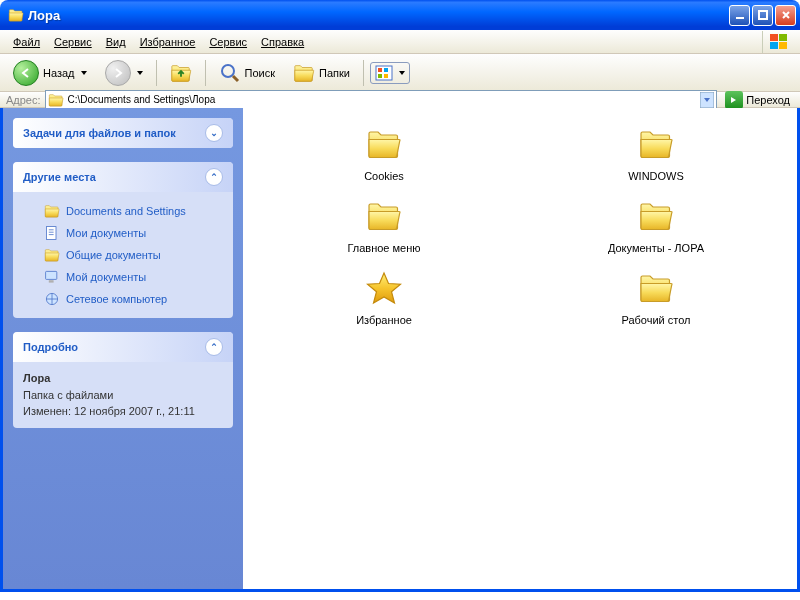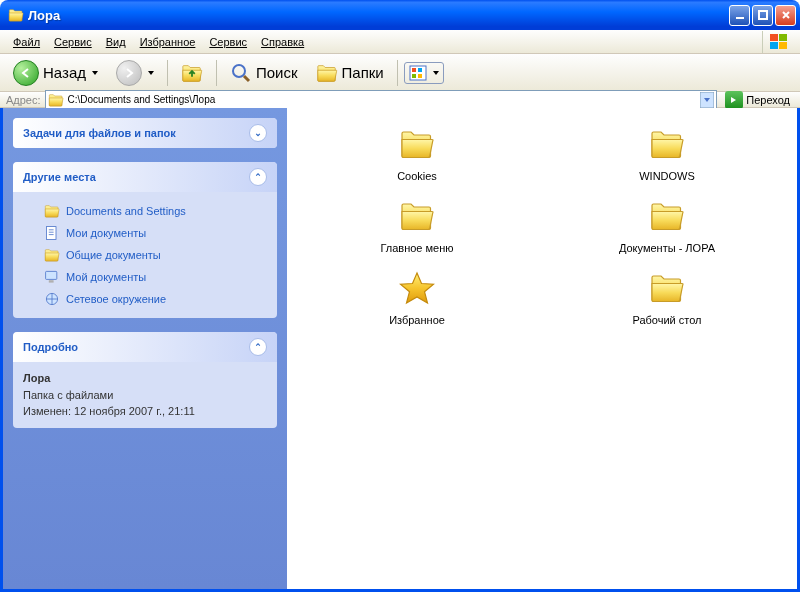--- a/index.html
+++ b/index.html
@@ -15,41 +15,41 @@
 .winbtn.close { background: linear-gradient(to bottom, #f5a090, #d63d1e); }
 
 
 .menubar { height: 24px; background: linear-gradient(to bottom, #fefefe, #ece9d8); border-bottom: 1px solid #d0c8b8; display: flex; align-items: center; padding: 0 6px; font-size: 11px; }
 .menubar .mi { padding: 2px 7px; cursor: pointer; }
 .menubar .mi u { text-decoration: underline; }
 .menubar .spacer { flex: 1; }
 .menubar .winflag { width: 32px; height: 22px; border-left: 1px solid #caceb9; display:flex; align-items:center; justify-content:center; }
 
 
-.toolbar { height: 38px; background: linear-gradient(to bottom, #fefefe, #ece9d8); border-bottom: 1px solid #d0c8b8; display: flex; align-items: center; padding: 4px 6px; gap: 4px; font-size: 15px; }
+.toolbar { height: 38px; background: linear-gradient(to bottom, #fefefe, #ece9d8); border-bottom: 1px solid #d0c8b8; display: flex; align-items: center; padding: 4px 6px; gap: 4px; font-size: 11px; }
 .tbtn { display: flex; align-items: center; gap: 4px; padding: 2px 6px; border: 1px solid transparent; border-radius: 3px; cursor: pointer; }
 .tsep { width: 1px; height: 26px; background: #c0c0b0; margin: 0 2px; }
 .circle { width: 26px; height: 26px; border-radius: 50%; display: flex; align-items: center; justify-content: center; }
 .circle.green { background: radial-gradient(circle at 30% 30%, #b4f09c, #2ba224); border:1px solid #228020;}
 .circle.gray { background: radial-gradient(circle at 30% 30%, #f0f0f0, #bcbcbc); border:1px solid #a8a8a8;}
 .dropdown-arrow { width: 0; height: 0; border-left: 3px solid transparent; border-right: 3px solid transparent; border-top: 4px solid #000; margin-left:2px; }
 
 
 .addrbar { height: 16px; background: linear-gradient(to bottom, #fefefe, #ece9d8); border-bottom: 1px solid #d0c8b8; display: flex; align-items: center; padding: 0 6px; font-size: 11px; gap: 4px; }
 .addr-label { color: #888; }
 .addr-box { flex: 1; height: 20px; background: #fff; border: 1px solid #7f9db9; display: flex; align-items: center; padding: 0 2px; gap: 4px; }
 .addr-box .addr-text { flex: 1; font-size: 10px; }
 .go-btn { display: flex; align-items: center; gap: 3px; cursor: pointer; padding:1px 4px;}
 .go-arrow { width:18px; height:18px; background: linear-gradient(to bottom,#5cc35c,#1c8f1c); border-radius:3px; display:flex; align-items:center; justify-content:center; color:#fff; font-weight:bold;}
 
 
 .content { display: flex; height: calc(600px - 30px - 24px - 38px - 24px); border-left: 3px solid #0050ee; border-right: 3px solid #0050ee; border-bottom: 3px solid #0050ee;}
 
 
-.sidebar { width: 284px; background: linear-gradient(to bottom, #7598e0 0%, #6887d4 100%); padding: 10px; overflow: hidden; }
+.sidebar { width: 240px; background: linear-gradient(to bottom, #7598e0 0%, #6887d4 100%); padding: 10px; overflow: hidden; }
 .panel { background: #d6dff7; border-radius: 4px; margin-bottom: 14px; font-size: 11px; overflow:hidden;}
 .panel .phead { background: linear-gradient(to right, #fff, #c6d3f7); padding: 6px 10px; display: flex; align-items: center; justify-content: space-between; font-weight: bold; color: #215dc6; border-radius: 4px 4px 0 0;}
 .panel .phead .expand { width: 18px; height: 18px; border-radius: 50%; background: #fff; border: 1px solid #a8bce8; display:flex; align-items:center; justify-content:center; color:#316ac5; font-size:9px;}
 .panel .pbody { padding: 8px 10px; }
 .panel .pitem { display: flex; align-items: center; gap: 6px; padding: 3px 0; color: #215dc6; cursor: pointer; margin-left: 21px; }
 .details .pbody { color: #333; line-height: 1.5; }
 
 
 .filearea { flex: 1; background: #fff; padding: 16px 10px; }
 .files { display: grid; grid-template-columns: 1fr 1fr; gap: 12px 10px; align-content: start; }
@@ -242,21 +242,21 @@
               <rect x="2" y="3" width="14" height="10" rx="1" fill="#cde3ff" stroke="#4a72c8"></rect>
               <rect x="6" y="14" width="6" height="3" fill="#b0b0b0"></rect>
             </svg>
             <span>Мой документы</span>
           </div>
           <div class="pitem">
             <svg class="small-ico" viewBox="0 0 20 20">
               <circle cx="10" cy="10" r="7" fill="#cde3ff" stroke="#4a72c8"></circle>
               <path d="M3 10h14M10 3v14" stroke="#4a72c8"></path>
             </svg>
-            <span>Сетевое окружение</span>
+            <span>Сетевое компьютер</span>
           </div>
         </div>
     </div>
 
     <div class="panel details">
       <div class="phead">
         <span>Подробно</span>
         <div class="expand">⌃</div>
       </div>
       <div class="pbody">

